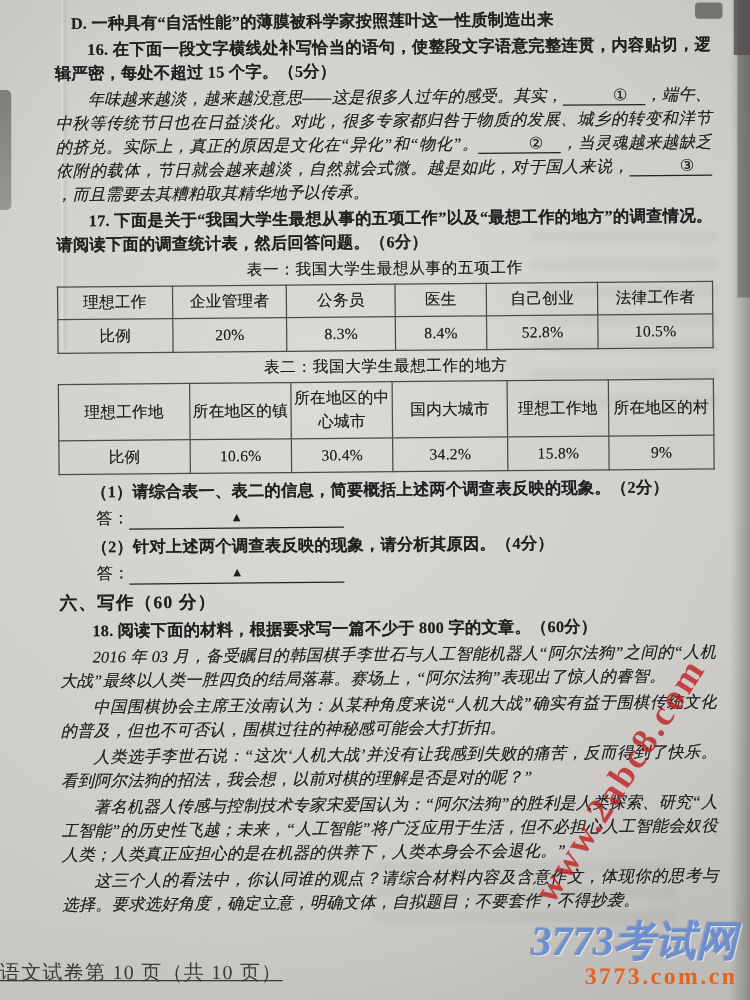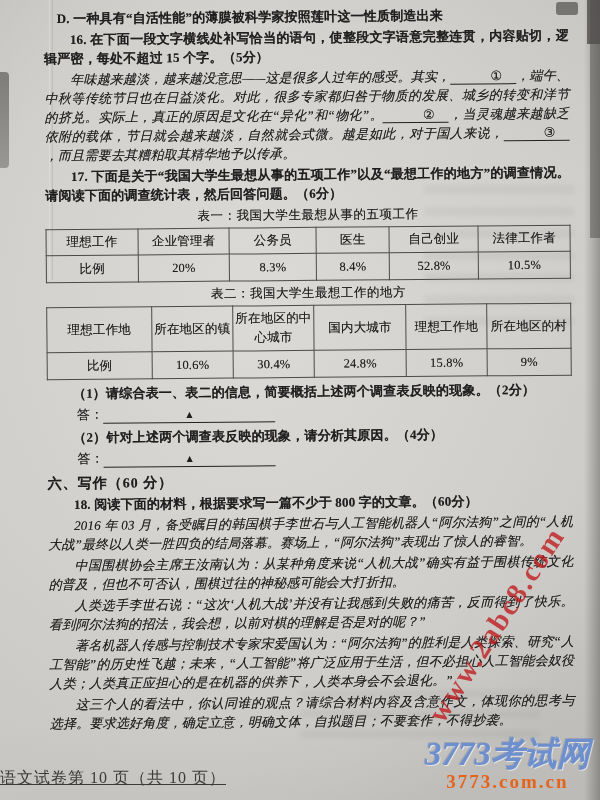--- a/index.html
+++ b/index.html
@@ -57,21 +57,21 @@
   .sec{ font-weight:700; font-size:14px; margin-top:6px; letter-spacing:1px; }
   .mt2{ margin-top:2px; } .mt4{ margin-top:4px; }
 
   .footer{ position:absolute; bottom:11px; left:0; width:560px; text-align:left;
     font-size:16px; color:#3a3a3a; letter-spacing:1px;text-decoration:underline; }
 
   .wm-red{ position:absolute; left:378px; top:598px; width:250px;
     transform:rotate(-57deg); transform-origin:center;
     font-size:29px; font-weight:700; letter-spacing:2px;
     color:rgba(191,26,28,0.78); white-space:nowrap; pointer-events:none; }
-  .wm-site{ position:absolute; right:10px; bottom:8px; text-align:center; line-height:1.05; }
+  .wm-site{ position:absolute; right:10px; bottom:8px; text-align:right; line-height:1.05; }
   .site-name{ font-size:33px; font-weight:700; font-style:italic; letter-spacing:0;
     color:#6d8fce; text-shadow:1px 1px 0 rgba(255,255,255,.55), -1px -1px 0 rgba(80,110,170,.35); }
   .site-url{ font-size:19px; font-weight:700; color:#e4641e; letter-spacing:2px; }
 </style>
 </head>
 <body>
 
 <div class="photo">
 
   <div class="edge-right"></div>
@@ -125,21 +125,21 @@
         <td style="width:15.5%">所在地区的镇</td>
         <td style="width:15.5%">所在地区的中心城市</td>
         <td style="width:17.5%">国内大城市</td>
         <td style="width:15.5%">理想工作地</td>
         <td style="width:16%">所在地区的村</td>
       </tr>
       <tr class="vals">
         <td>比例</td>
         <td>10.6%</td>
         <td>30.4%</td>
-        <td>24.8%</td>
+        <td>34.2%</td>
         <td>15.8%</td>
         <td>9%</td>
       </tr>
     </tbody>
       </table>
 
     <p class="para stem indent mt4">（1）请综合表一、表二的信息，简要概括上述两个调查表反映的现象。（2分）</p>
     <div class="answer"><span>答：</span><span class="ansline"><span>▲</span></span></div>
 
     <p class="para stem indent mt4">（2）针对上述两个调查表反映的现象，请分析其原因。（4分）</p>

